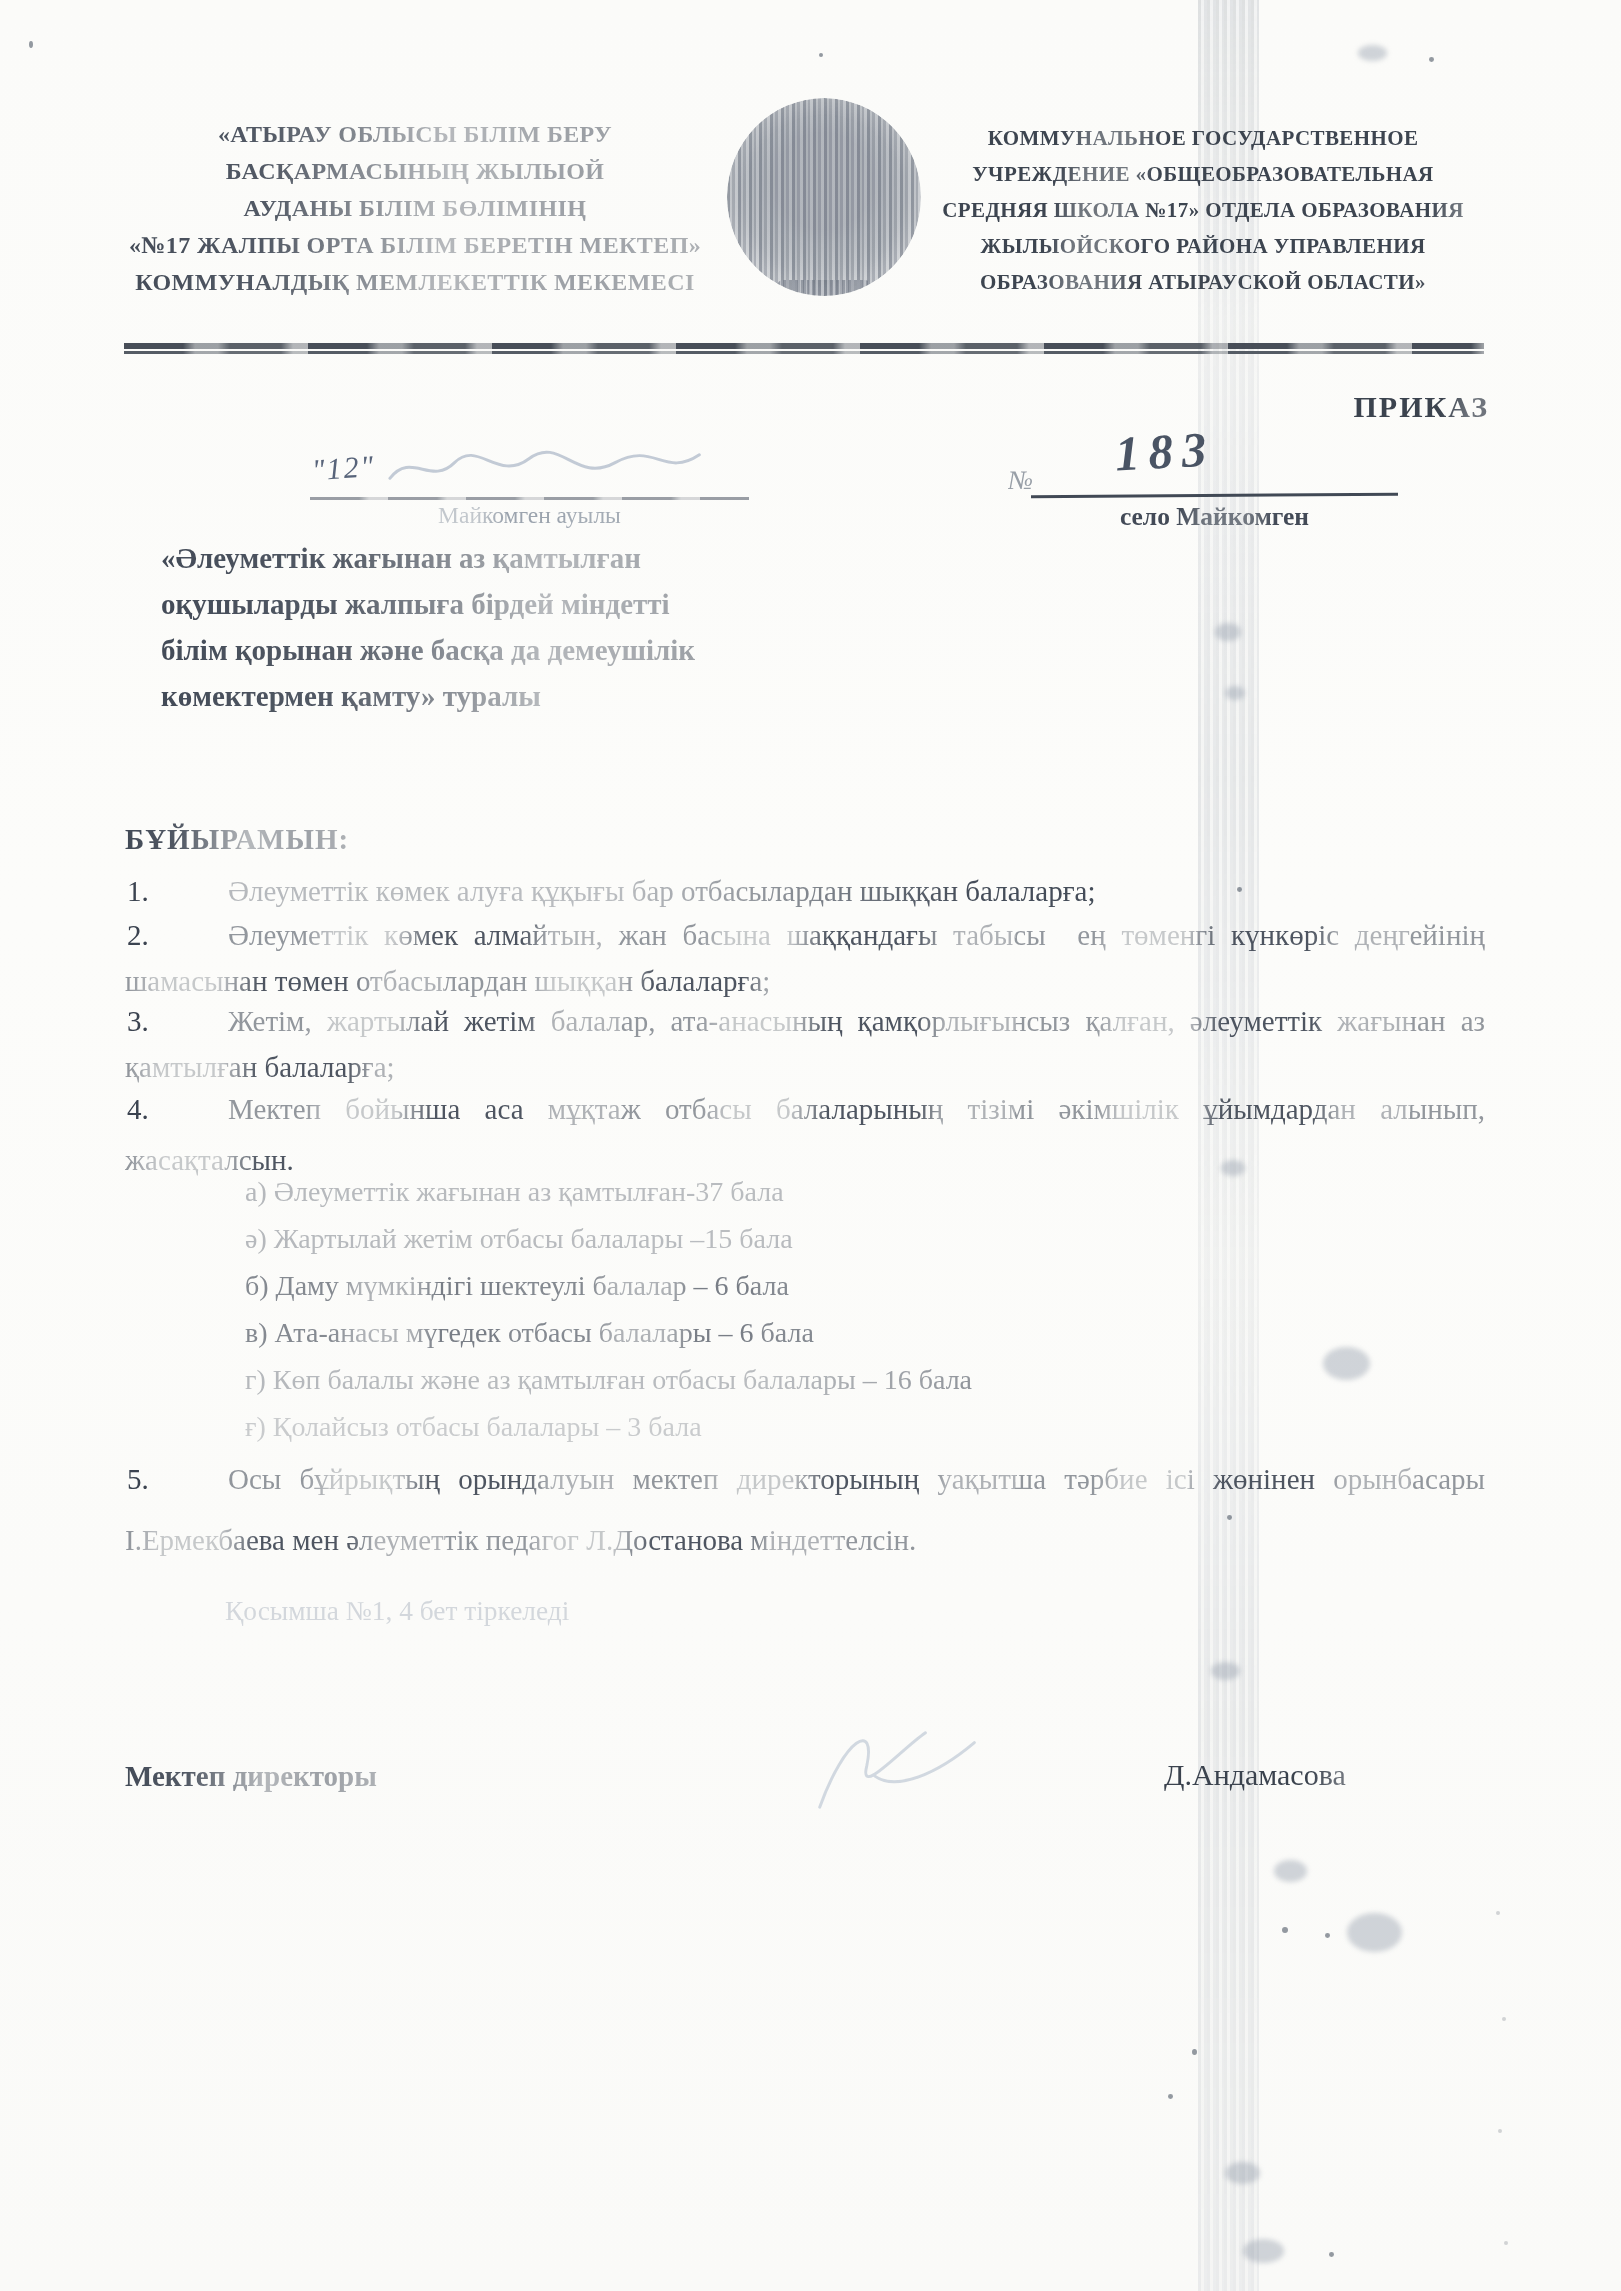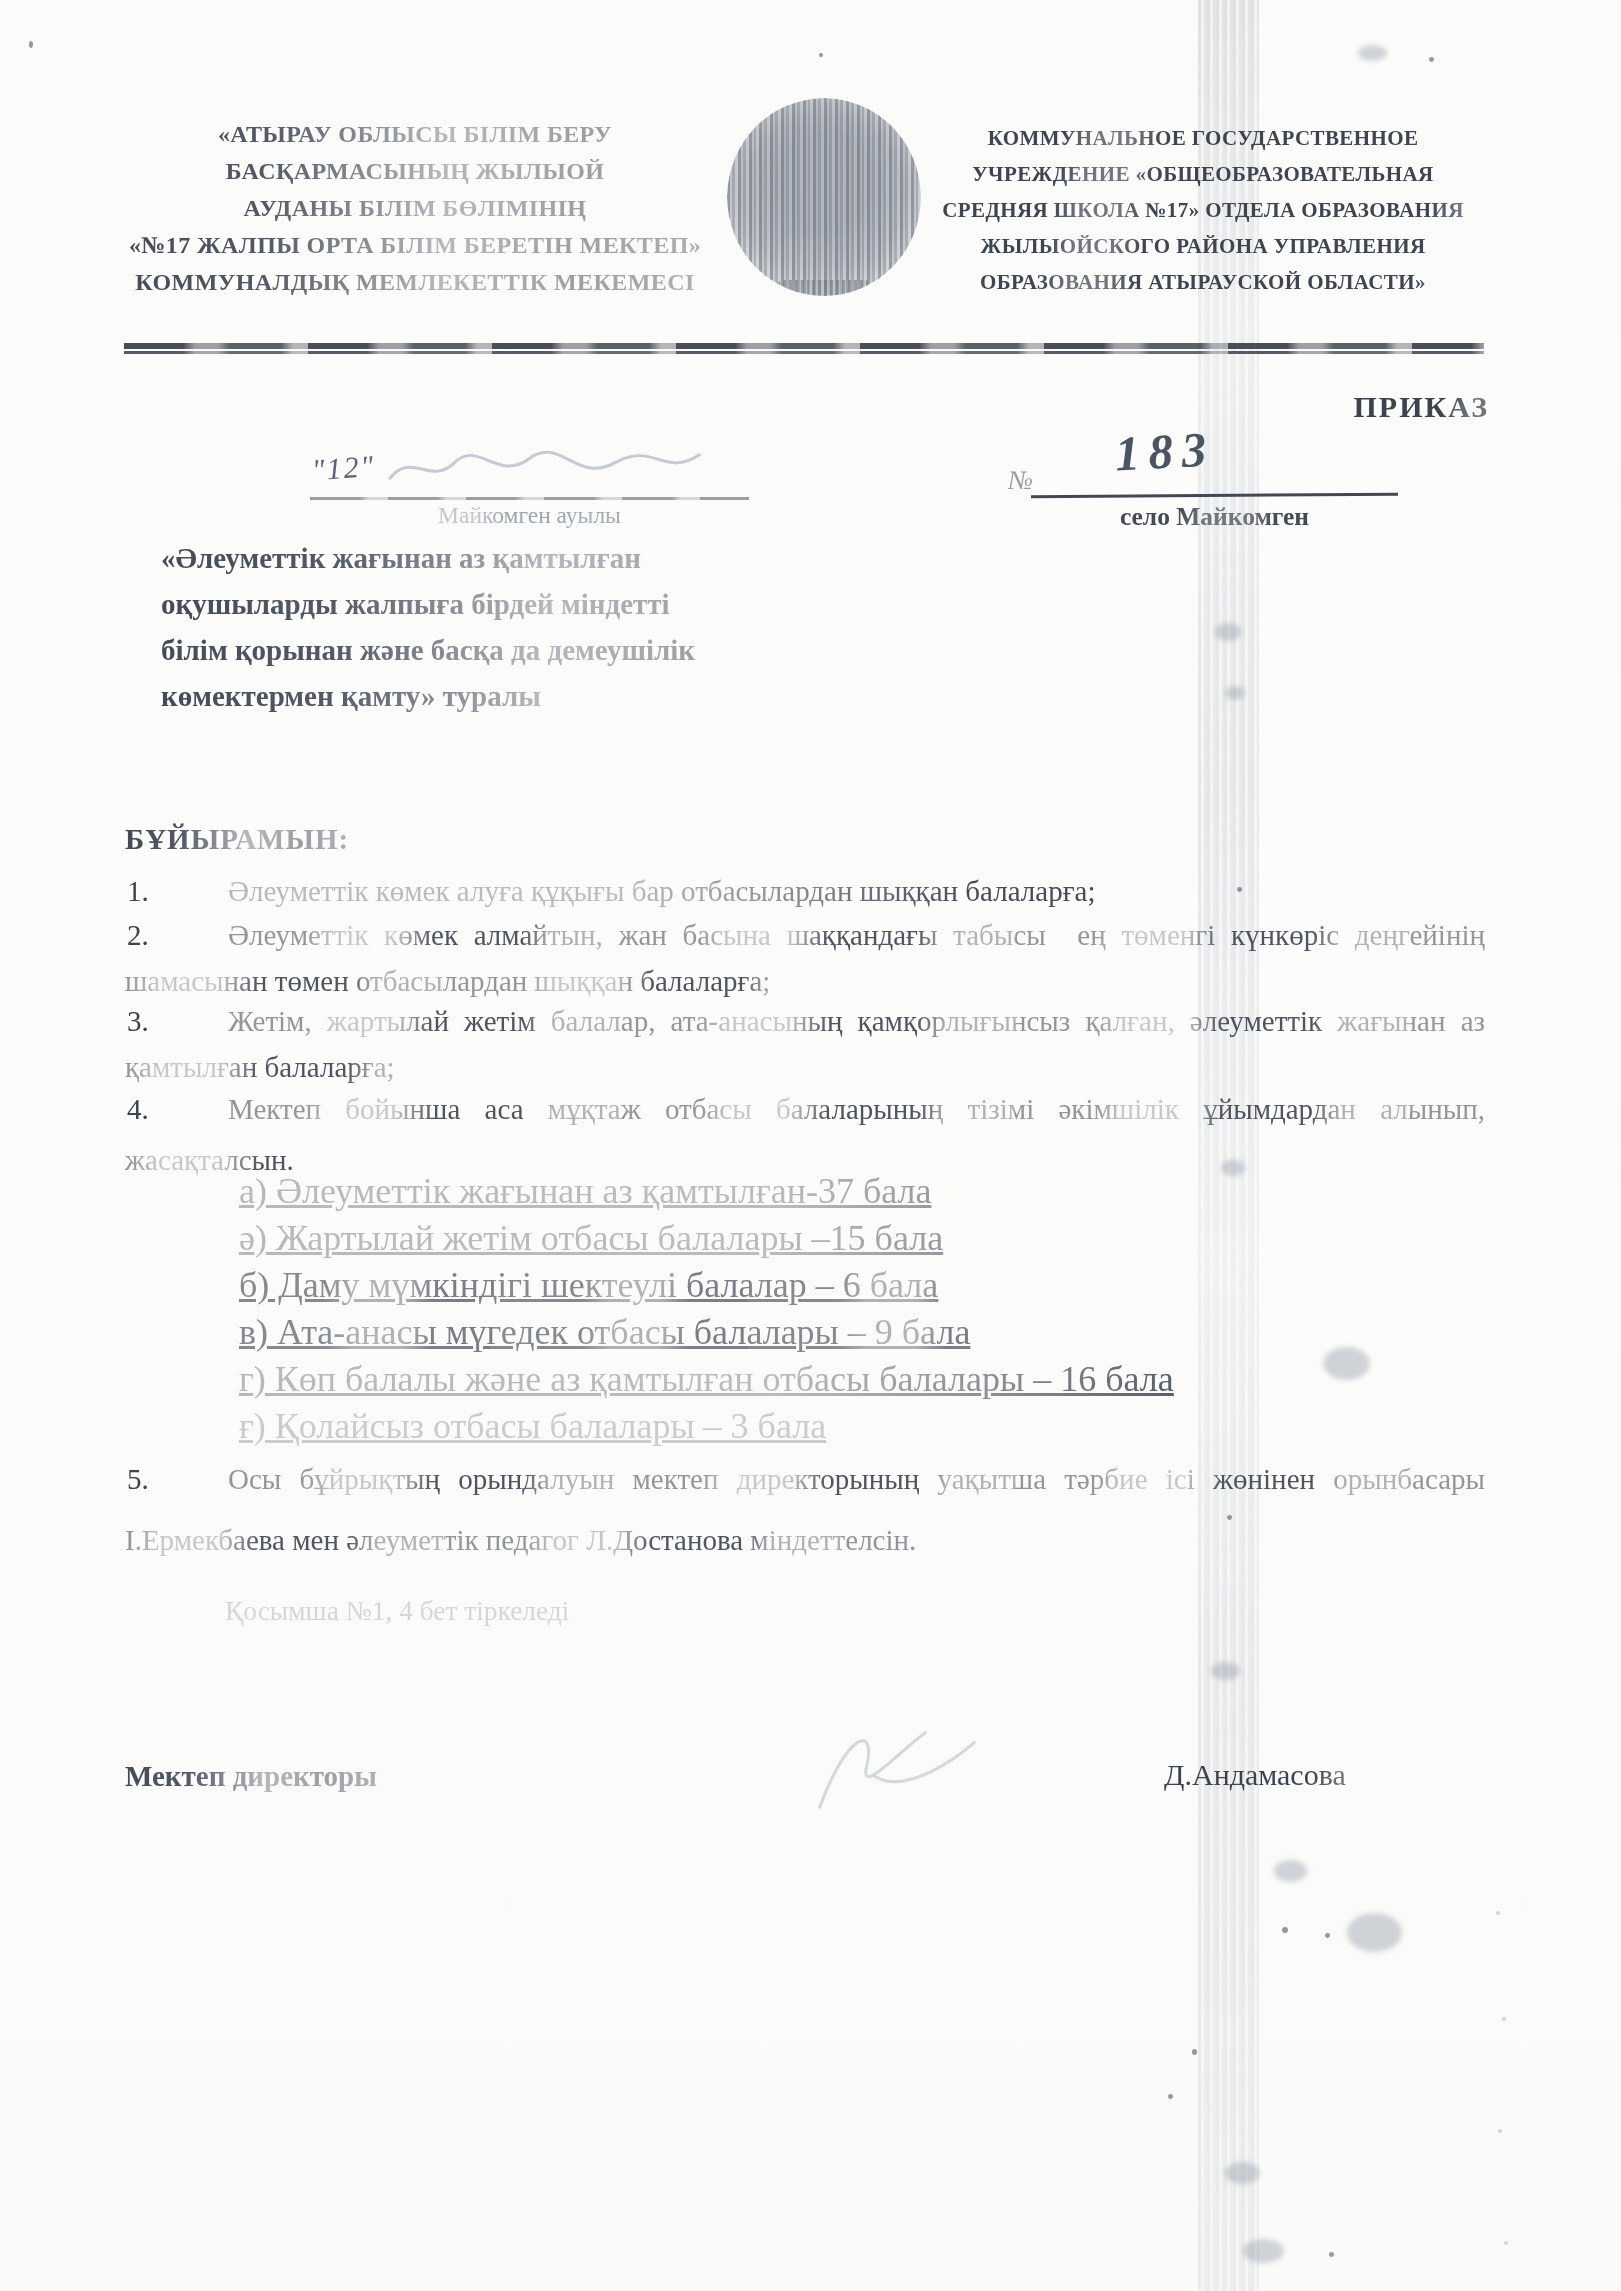--- a/index.html
+++ b/index.html
@@ -63,21 +63,21 @@
   .no-value{left:1115px; top:423px; font-size:49px; letter-spacing:8.8px; transform:rotate(-3deg); color:#4a5464; font-weight:600;}
   .no-line{left:1031px; top:494px; width:367px; height:2.9px; background:#414955; transform:rotate(-.4deg);}
   .no-caption{left:1031px; top:502px; width:367px; text-align:center; font-size:25.5px; font-weight:bold; color:#3b4350;}
   
   .subject{left:161px; top:535px; width:696px; font-size:29px; font-weight:bold; line-height:46px;}
   .intro{left:125px; top:735px; width:1360px; font-size:29px; line-height:43px; text-align:justify; text-align-last:justify; text-indent:71px;}
   .decree{left:125px; top:823px; font-size:29px; font-weight:bold; letter-spacing:1px;}
   .item{left:125px; width:1360px; font-size:29px; line-height:46px; text-align:justify; text-indent:103px;}
   .item .num{position:absolute; left:2px; top:0; text-indent:0; font-size:29px;}
   .u-low{text-decoration:underline; text-decoration-thickness:2px; text-underline-offset:6.9px; text-decoration-color:rgba(52,60,74,.85);margin-left:16px;}
-  .subitems{left:239px; top:1168px; width:1176px; font-size:36px;text-decoration:underline;}
+  .subitems{left:245px; top:1168px; width:1176px; font-size:28px;}
   .subitems > div{height:47px; line-height:47px; white-space:nowrap;}
   .attach{left:225px; top:1596px; font-size:27.4px; color:#8d99a9;}
   
   .sig-role{left:125px; top:1760px; font-size:29px; font-weight:bold;}
   .sig-name{left:1164px; top:1758px; font-size:30px; font-weight:normal; color:#333b47;}
   
   .scan-band{left:1198px; top:0; width:61px; height:2292px;
     background:repeating-linear-gradient(90deg, rgba(150,158,168,.30) 0 2.9px, rgba(192,198,206,.16) 2.9px 5.9px, rgba(168,175,184,.32) 5.9px 8.8px);
     -webkit-mask-image:linear-gradient(180deg, rgba(0,0,0,.95), rgba(0,0,0,.45) 14%, rgba(0,0,0,.75) 34%, rgba(0,0,0,.4) 55%, rgba(0,0,0,.65) 75%, rgba(0,0,0,.5));
     mask-image:linear-gradient(180deg, rgba(0,0,0,.95), rgba(0,0,0,.45) 14%, rgba(0,0,0,.75) 34%, rgba(0,0,0,.4) 55%, rgba(0,0,0,.65) 75%, rgba(0,0,0,.5));}
@@ -155,21 +155,21 @@
 
   <div class="abs item" style="top:1084px; line-height:51px;">
     <span class="num">4.</span>
     <span class="f-patchy">Мектеп бойынша аса мұқтаж отбасы балаларының тізімі әкімшілік ұйымдардан алынып, жасақталсын.</span>
   </div>
 
   <div class="abs subitems">
     <div class="f-rl">а) Әлеуметтік жағынан аз қамтылған-37 бала</div>
     <div class="f-rl">ә) Жартылай жетім отбасы балалары –15 бала</div>
     <div class="f-mid">б) Даму мүмкіндігі шектеулі балалар – 6 бала</div>
-    <div class="f-mid">в) Ата-анасы мүгедек отбасы балалары – 9 бала</div>
+    <div class="f-mid">в) Ата-анасы мүгедек отбасы балалары – 6 бала</div>
     <div class="f-rl">г) Көп балалы және аз қамтылған отбасы балалары – 16 бала</div>
     <div class="f-faint">ғ) Қолайсыз отбасы балалары – 3 бала</div>
   </div>
 
   <div class="abs item" style="top:1449px; line-height:61px;">
     <span class="num">5.</span>
     <span class="f-patchy">Осы бұйрықтың орындалуын мектеп директорының уақытша тәрбие ісі жөнінен орынбасары І.Ермекбаева мен әлеуметтік педагог Л.Достанова міндеттелсін.</span>
   </div>
 
   <div class="abs attach f-light">Қосымша №1, 4 бет тіркеледі</div>

